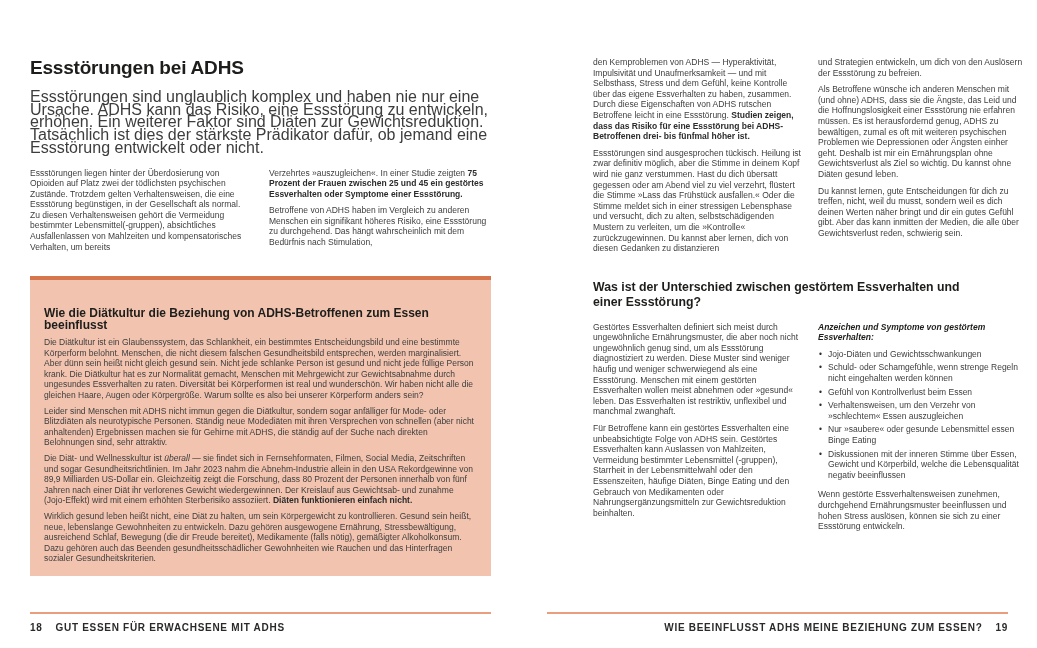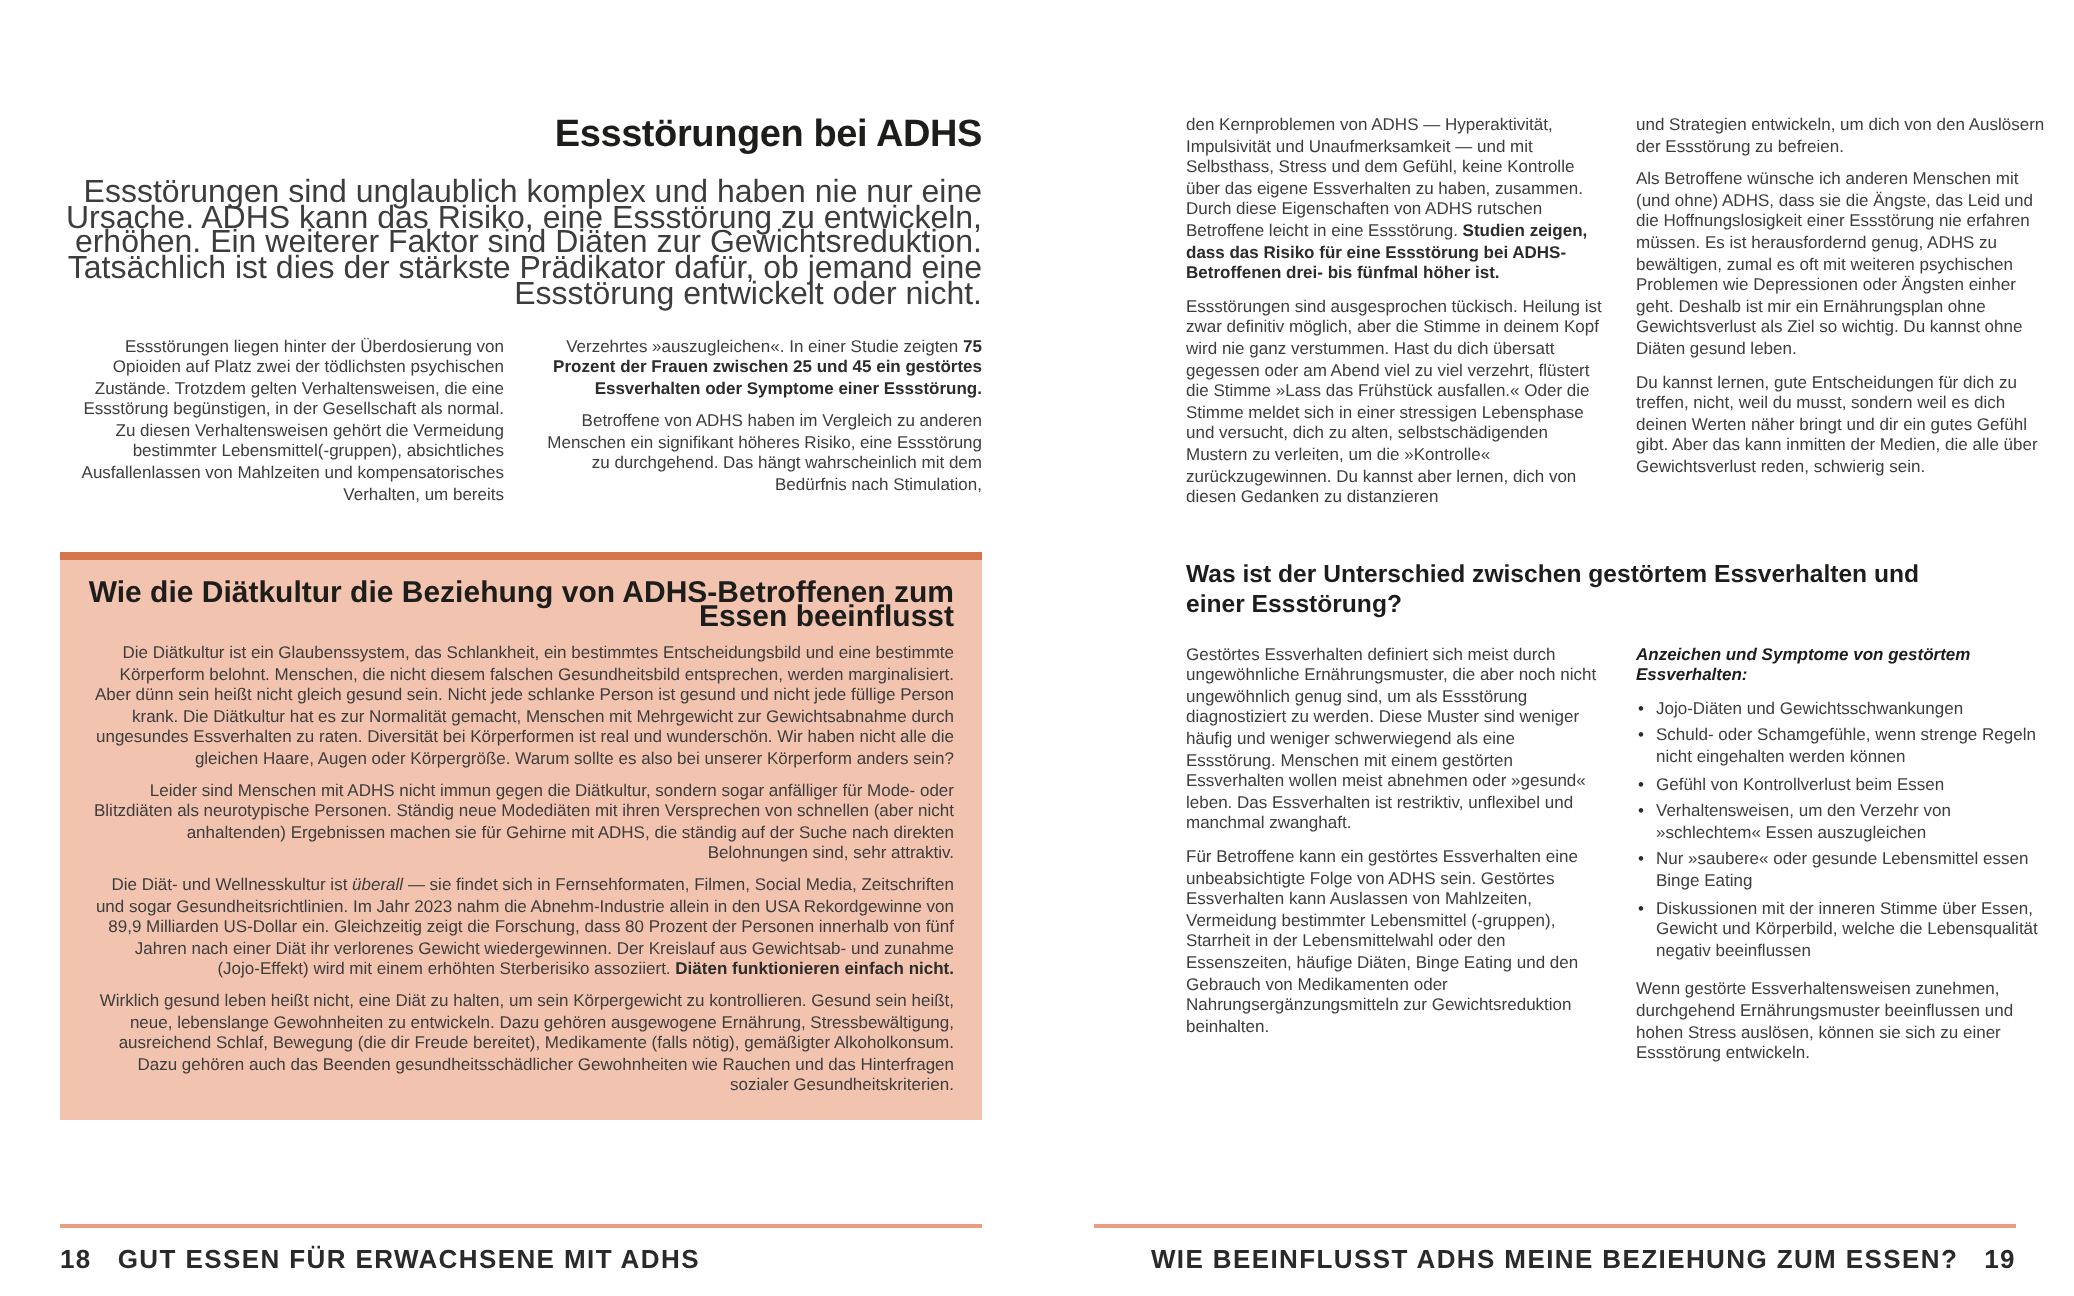--- a/index.html
+++ b/index.html
@@ -10,50 +10,50 @@
     --body-text:#3d3d3d;
   }
   *{box-sizing:border-box;}
   html,body{margin:0;padding:0;}
   body{
     width:1037px;height:648px;background:#ffffff;position:relative;overflow:hidden;
     font-family:"Liberation Sans","DejaVu Sans",sans-serif;color:var(--body-text);
     -webkit-font-smoothing:antialiased;
   }
   .page{position:absolute;top:57px;}
-  .page-left{left:30px;width:461px;text-align:right;}
+  .page-left{left:30px;width:461px;}
   .page-right{left:593px;width:433px;}
 
   h1{font-size:19px;line-height:22px;font-weight:700;letter-spacing:-0.2px;
      color:var(--heading-text);margin:0 0 12px;}
   .intro{font-size:16px;line-height:12.7px;margin:0 0 13px;color:var(--body-text);}
 
   .cols{display:flex;gap:17px;}
   .col{flex:1 1 0;font-size:8.5px;line-height:10.6px;}
   .col p{margin:0 0 6px;}
   .run-b,strong{font-weight:700;color:#2c2c2c;}
   em{font-style:italic;}
 
   .box{margin-top:18px;background:var(--box-bg);border-top:4px solid var(--box-border);
        padding:11px 14px 12px;}
-  .box h2{font-size:15px;line-height:12px;font-weight:700;color:var(--heading-text);margin:0 0 6px;}
+  .box h2{font-size:12px;line-height:12px;font-weight:700;color:var(--heading-text);margin:16px 0 6px;}
   .box p{font-size:8.5px;line-height:10.5px;margin:0 0 5.5px;}
   .box p:last-child{margin-bottom:0;}
 
   .section-heading{font-size:12.3px;line-height:15.5px;font-weight:700;color:var(--heading-text);
        margin:20px 0 11px;width:380px;}
   .symptoms-heading{font-weight:700;color:var(--heading-text);margin:0 0 7px;font-style:italic;}
   ul.symptoms{list-style:none;margin:0 0 9px;padding:0;}
   ul.symptoms li{position:relative;padding-left:10px;margin:0 0 3px;}
   ul.symptoms li::before{content:"•";position:absolute;left:1px;top:0;color:#2c2c2c;}
 
   .rule{position:absolute;top:612px;height:2px;background:var(--footer-rule);}
   .rule-left{left:30px;width:461px;}
   .rule-right{left:547px;width:461px;}
-  .footer{position:absolute;top:622px;font-size:13px;font-weight:700;letter-spacing:0.7px;
+  .footer{position:absolute;top:622px;font-size:10px;font-weight:700;letter-spacing:0.7px;
           color:#2a2a2a;display:flex;gap:13px;white-space:nowrap;}
   .footer-left{left:30px;}
   .footer-right{right:29px;}
 </style>
 </head>
 <body>
 
 <div>
 
   <section class="page page-left">

